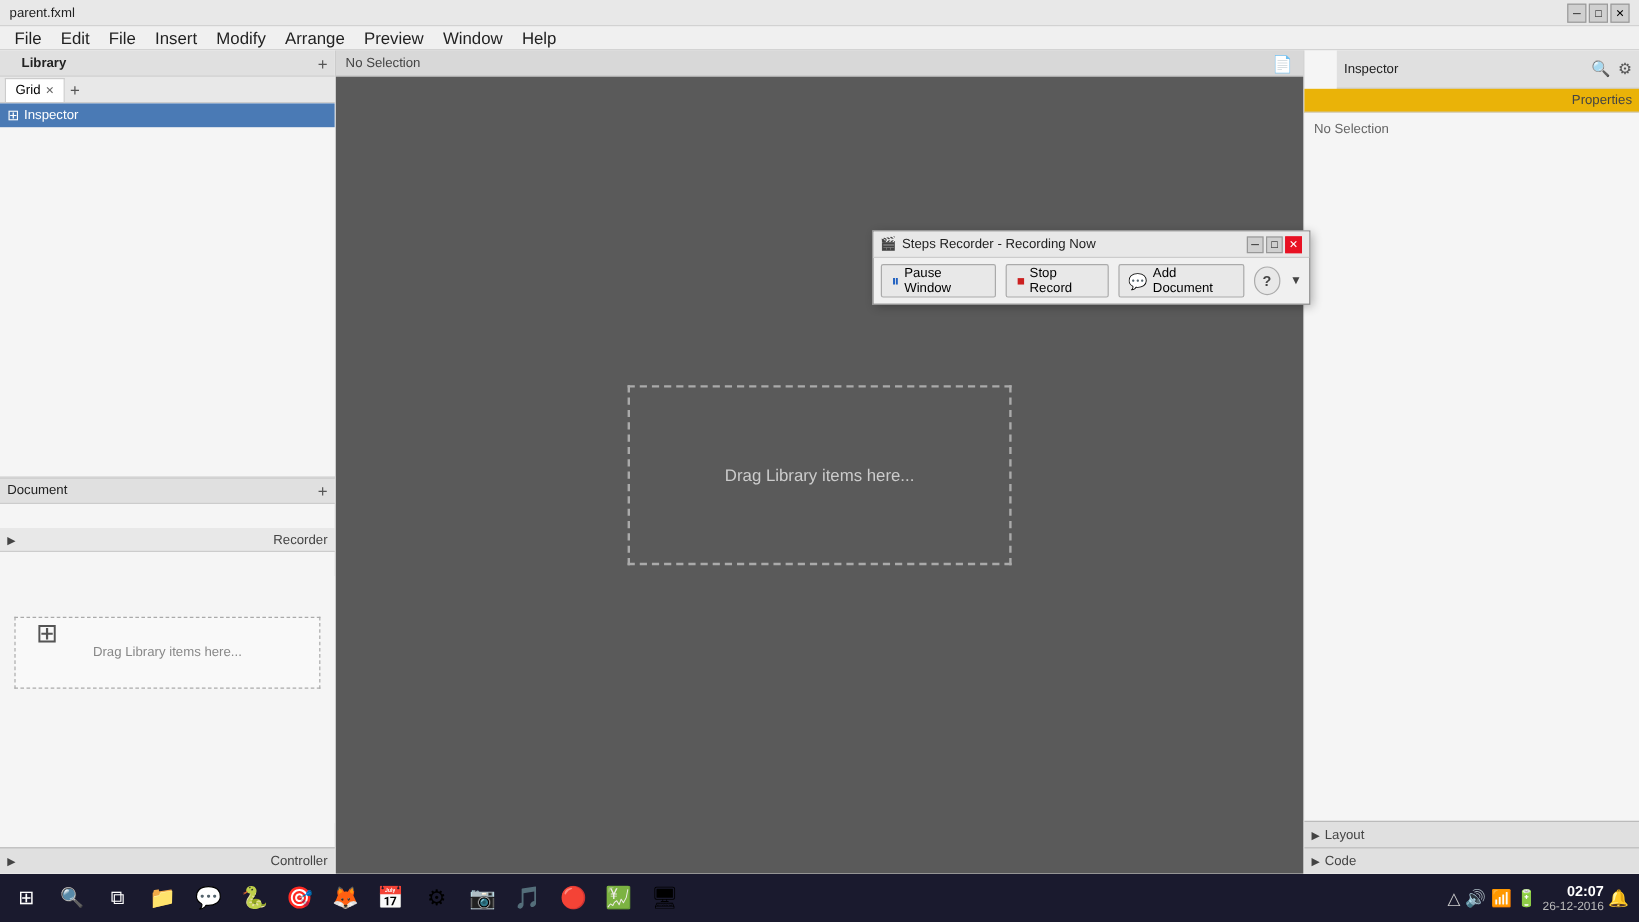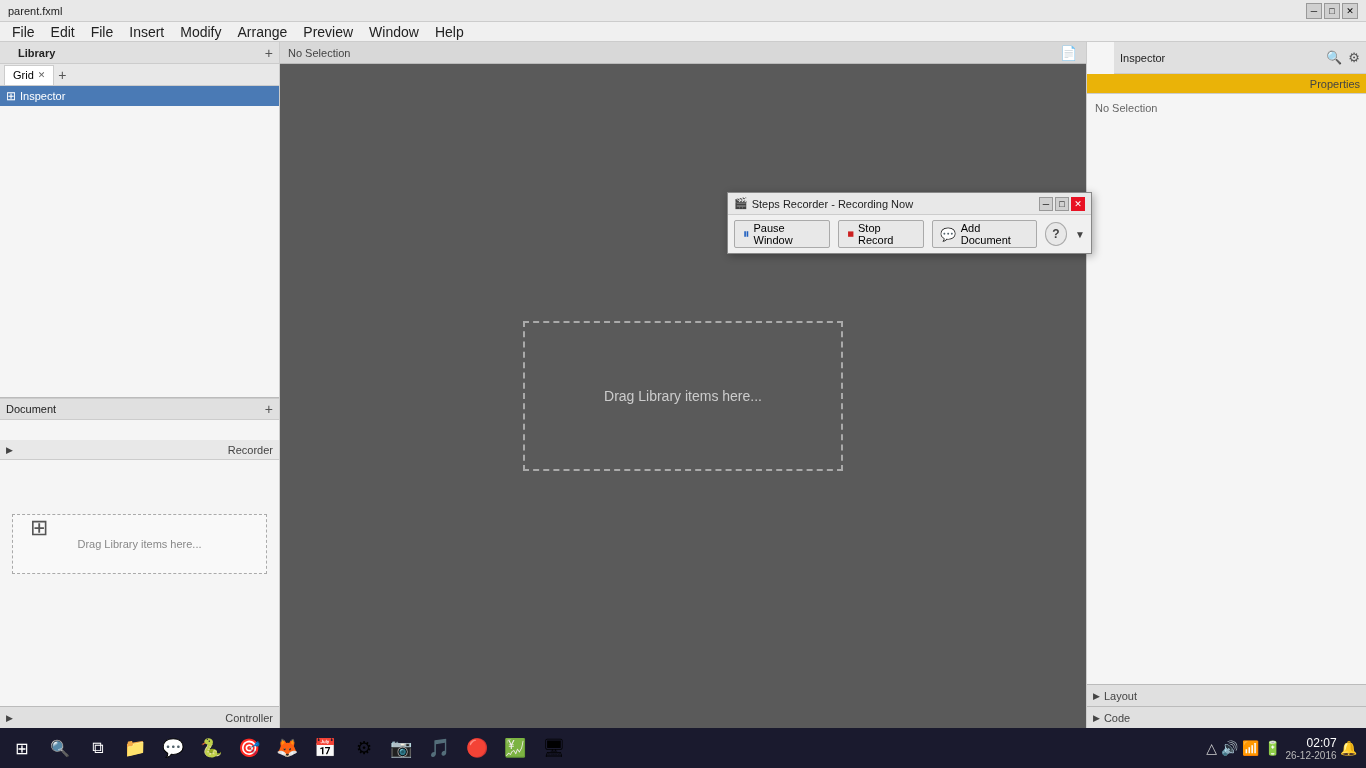--- a/index.html
+++ b/index.html
@@ -187,21 +187,21 @@
       position: fixed; bottom: 0; left: 0; width: 1366px; height: 40px;
       background: #1a1a2e; display: flex; align-items: center; justify-content: space-between;
       z-index: 500;
     }
     #taskbar-left { display: flex; align-items: center; gap: 2px; padding: 0 4px; }
     .taskbar-btn { width: 36px; height: 36px; display: flex; align-items: center; justify-content: center; cursor: pointer; border-radius: 2px; }
     .taskbar-btn .icon { font-size: 16px; color: white; }
     #taskbar-right { display: flex; align-items: center; gap: 4px; padding: 0 8px; }
     .tray-icon { font-size: 14px; color: #ccc; cursor: pointer; }
     .taskbar-time { color: white; font-size: 11px; text-align: right; }
-    .taskbar-time .time { font-size: 12px; font-weight: normal; }
+    .taskbar-time .time { font-size: 12px; font-weight: bold; }
     .taskbar-time .date { font-size: 10px; color: #bbb; }
     .app-icon { width: 36px; height: 36px; display: flex; align-items: center; justify-content: center; cursor: pointer; }
     .app-icon .icon { font-size: 18px; }
 
     
     .win-logo { font-size: 18px; color: #4fc3f7; }
   </style>
 </head>
 <body>
 

